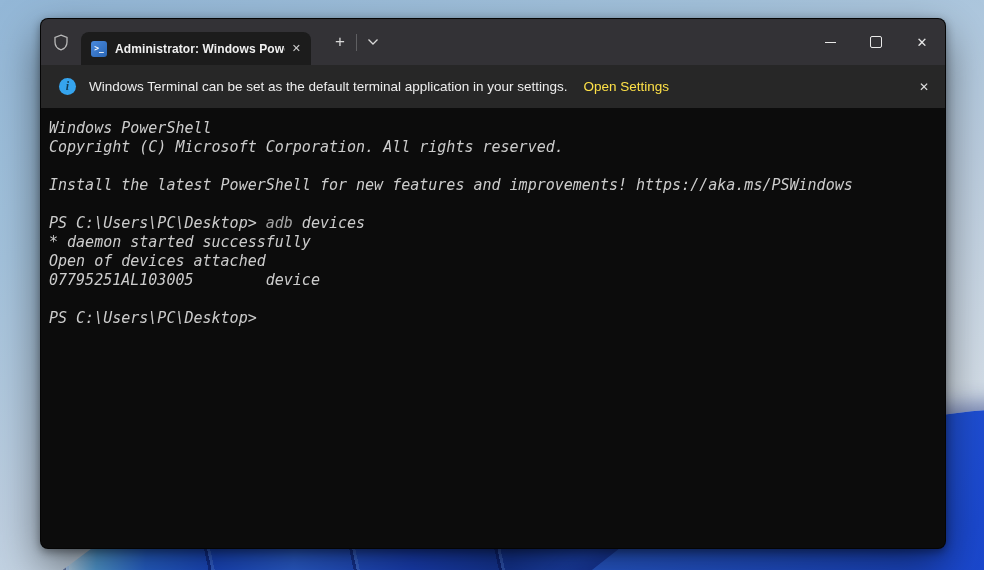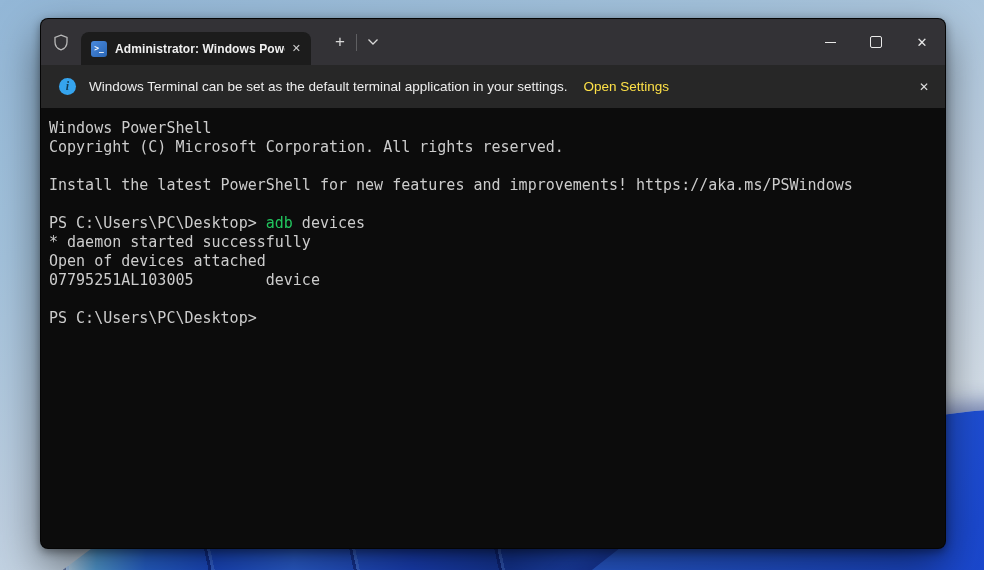--- a/index.html
+++ b/index.html
@@ -54,23 +54,23 @@
   .info-icon{width:17px;height:17px;border-radius:50%;background:#35a4ee;color:#123c55;
     display:flex;align-items:center;justify-content:center;flex:0 0 17px;
     font-family:"Liberation Serif",serif;font-style:italic;font-weight:bold;font-size:12px;
     margin-right:13px;}
   .banner-text{margin-right:16px;white-space:nowrap;}
   .banner-link{color:#fde047;text-decoration:none;cursor:pointer;white-space:nowrap;}
   .banner-close{margin-left:auto;color:#dedede;font-size:12px;line-height:1;cursor:pointer;}
 
   
   .terminal{padding:11px 12px 0 8px;font-family:"DejaVu Sans Mono",monospace;
-    font-size:15px;line-height:19px;color:#cccccc;cursor:text;}
+    font-size:15px;line-height:19px;color:#cccccc;cursor:text;font-style:italic;}
   .term-line{height:19px;white-space:pre;}
-  .seg-yellow{color:#22c55e;}
+  .seg-yellow{color:#a3a3a3;}
 </style>
 </head>
 <body>
 
 <div class="stage">
 
   <div class="wp-base"></div>
   <div class="wp-band"></div>
   <div class="wp-bloom"></div>
 

